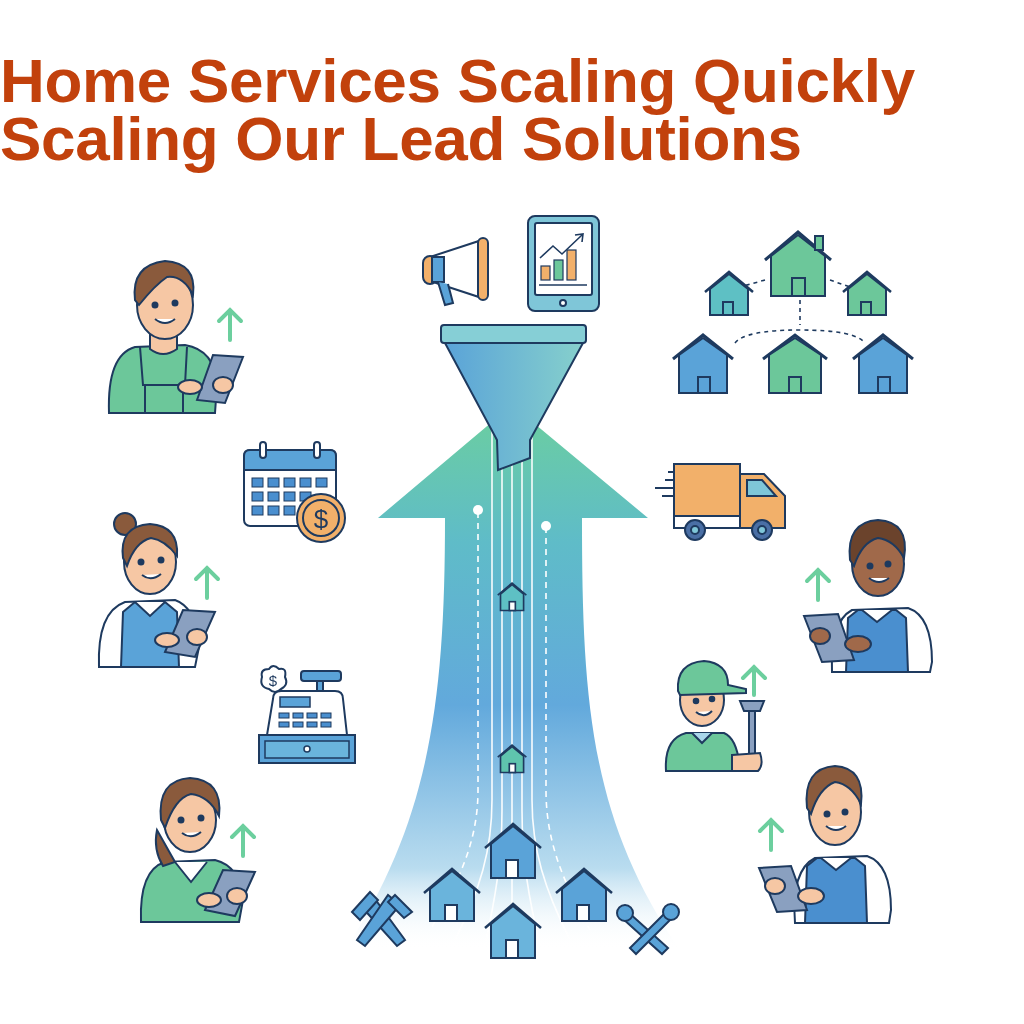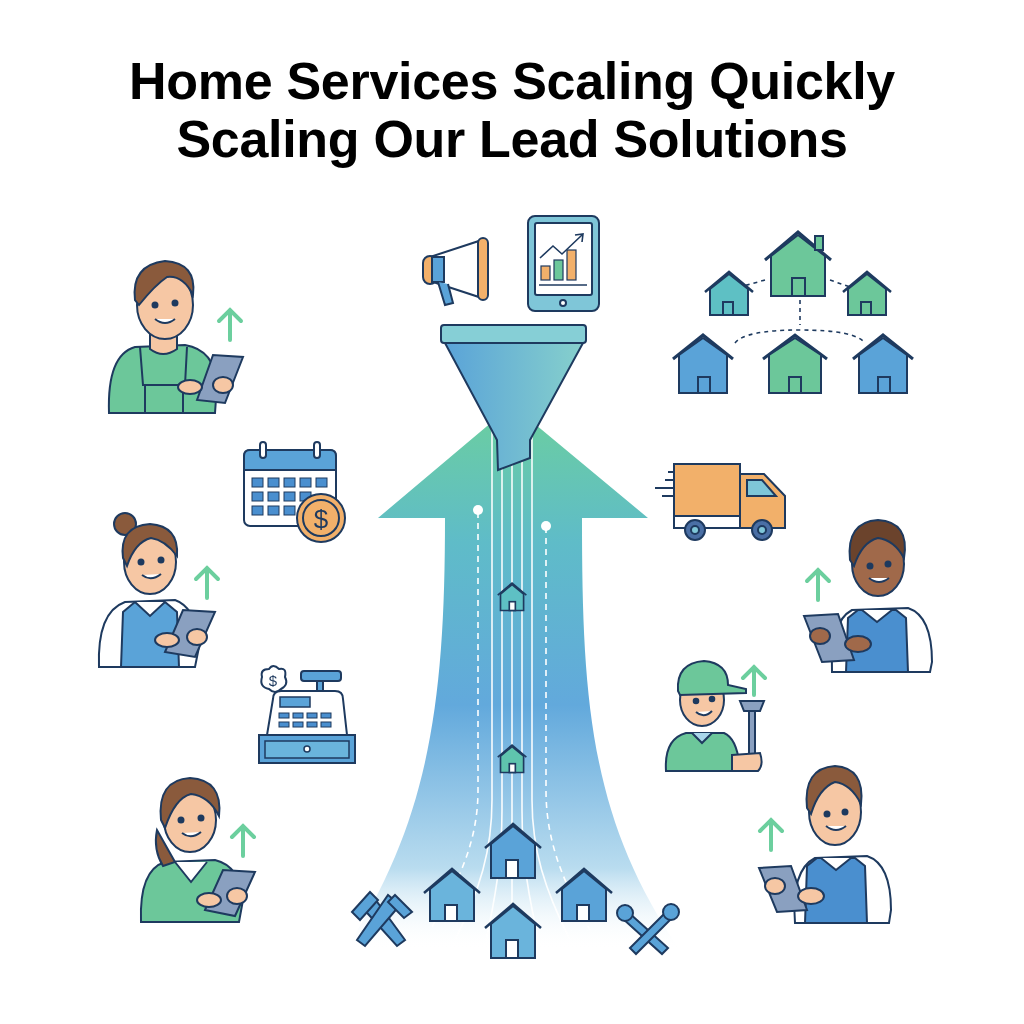--- a/index.html
+++ b/index.html
@@ -1,17 +1,17 @@
 <!DOCTYPE html>
 <html><head>
 <meta charset="utf-8">
 <style>
   html, body { margin:0; padding:0; }
   body { width:1024px; height:1024px; background:#ffffff; position:relative; overflow:hidden; font-family:"Liberation Sans", sans-serif; }
-  .title { position:absolute; left:0; top:52px; width:1024px; text-align:center; color:#000000; font-weight:700; font-size:52px; line-height:58px; letter-spacing:-0.3px; }
+  .title { position:absolute; left:0; top:52px; width:1024px; color:#c2410c; font-weight:700; font-size:62px; line-height:58px; letter-spacing:-0.3px; }
   .title span { display:block; }
   .abs { position:absolute; }
   svg { display:block; overflow:visible; }
 </style>
 </head>
 <body>
 
 <div class="title">
   <span>Home Services Scaling Quickly</span>
   <span>Scaling Our Lead Solutions</span>

